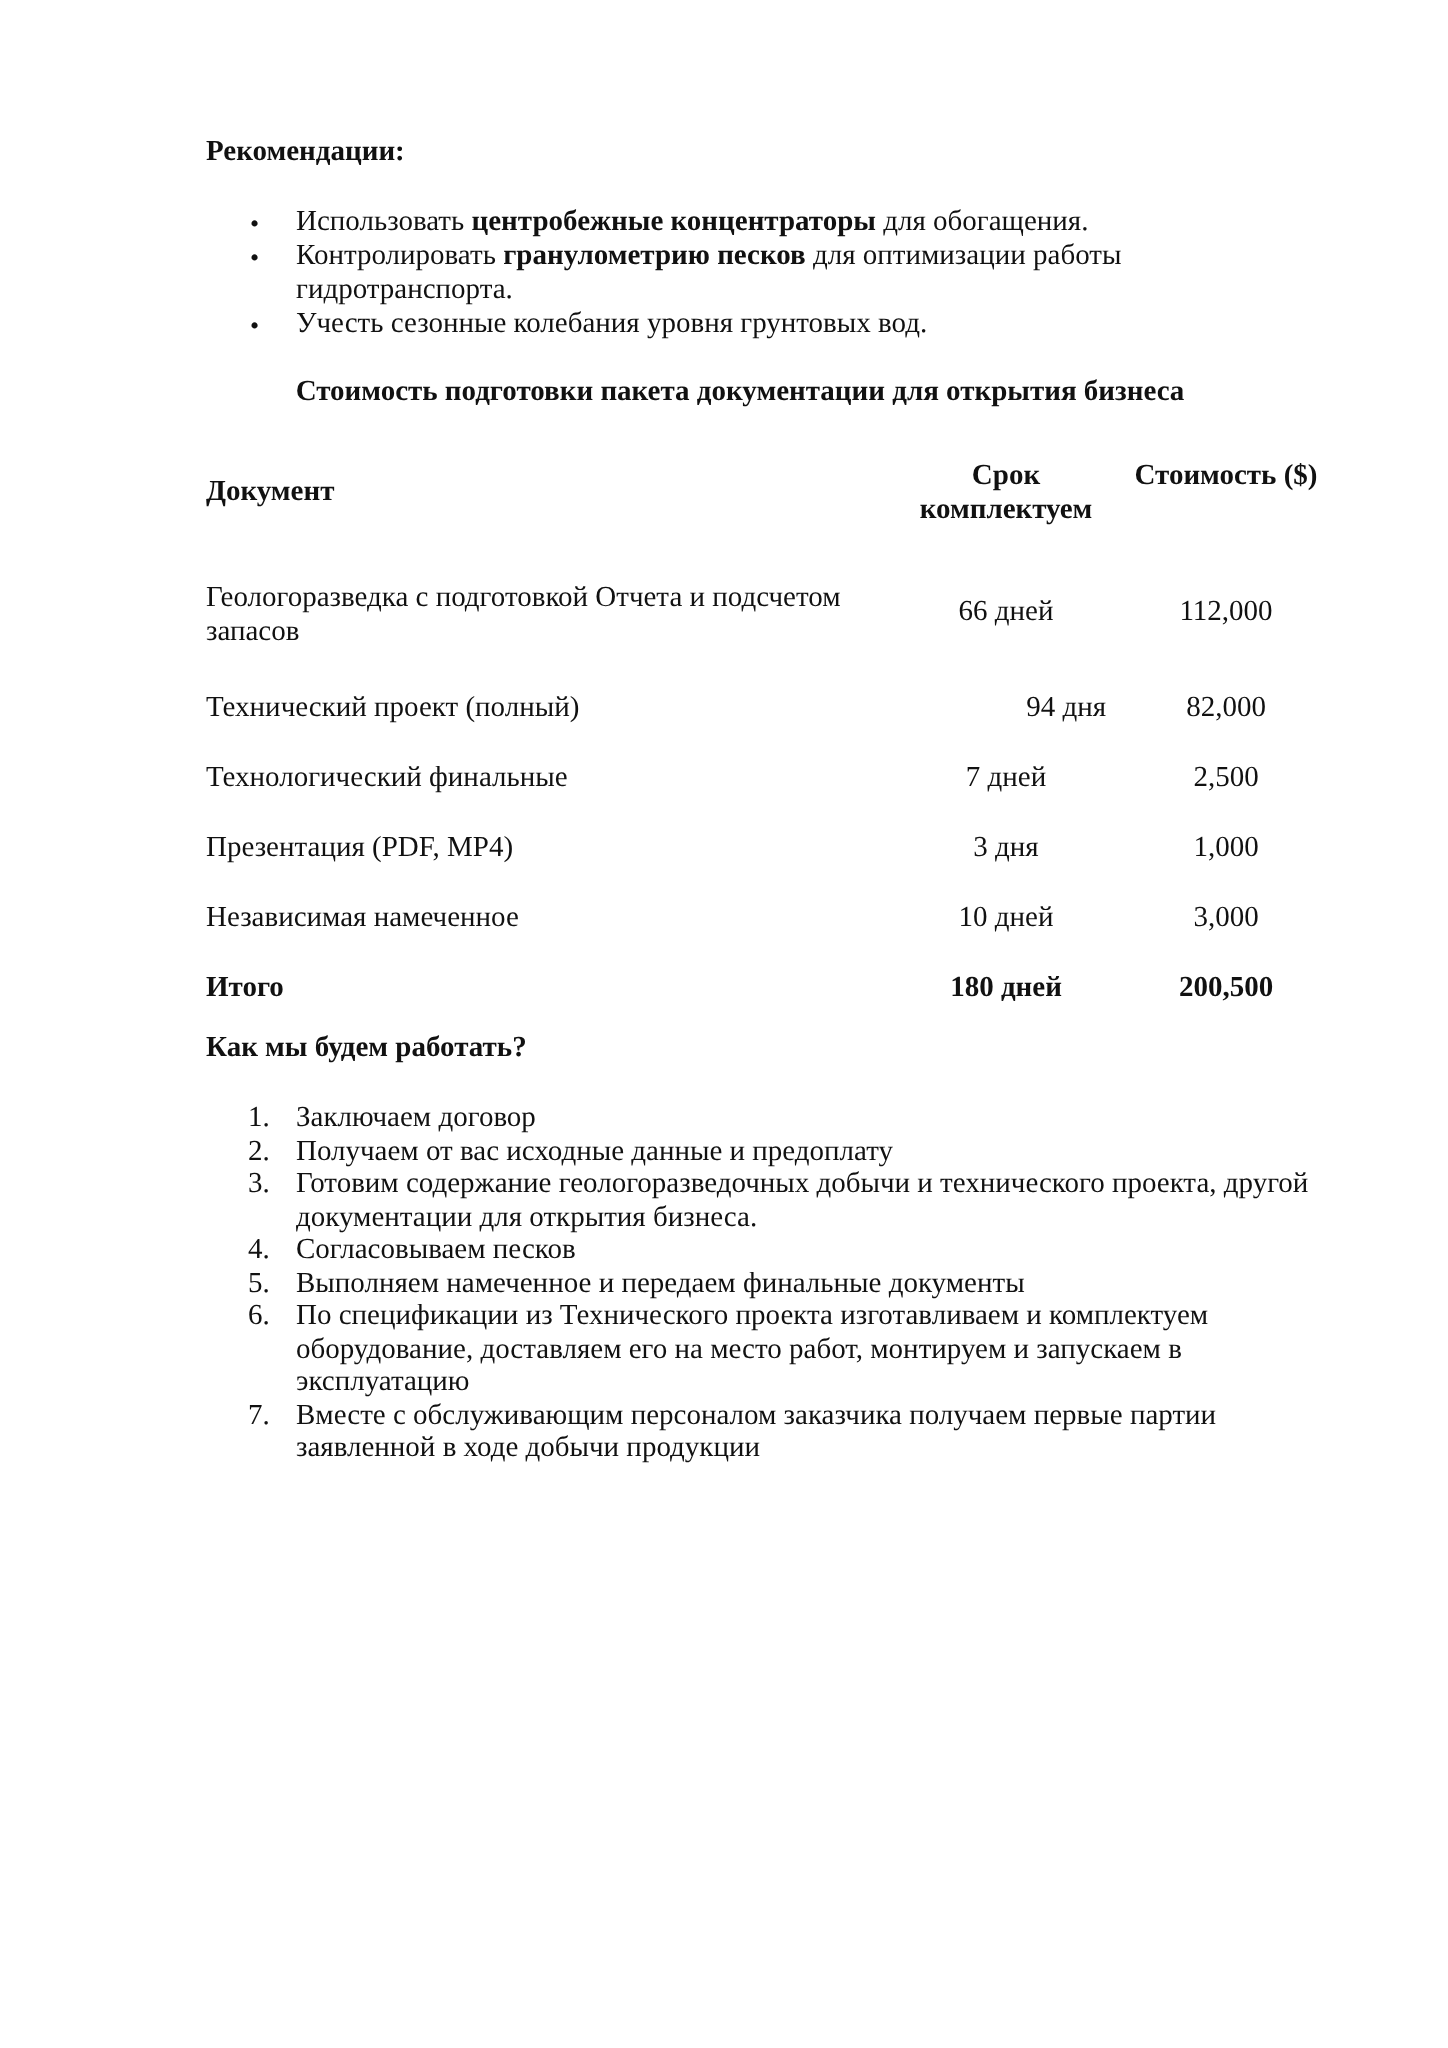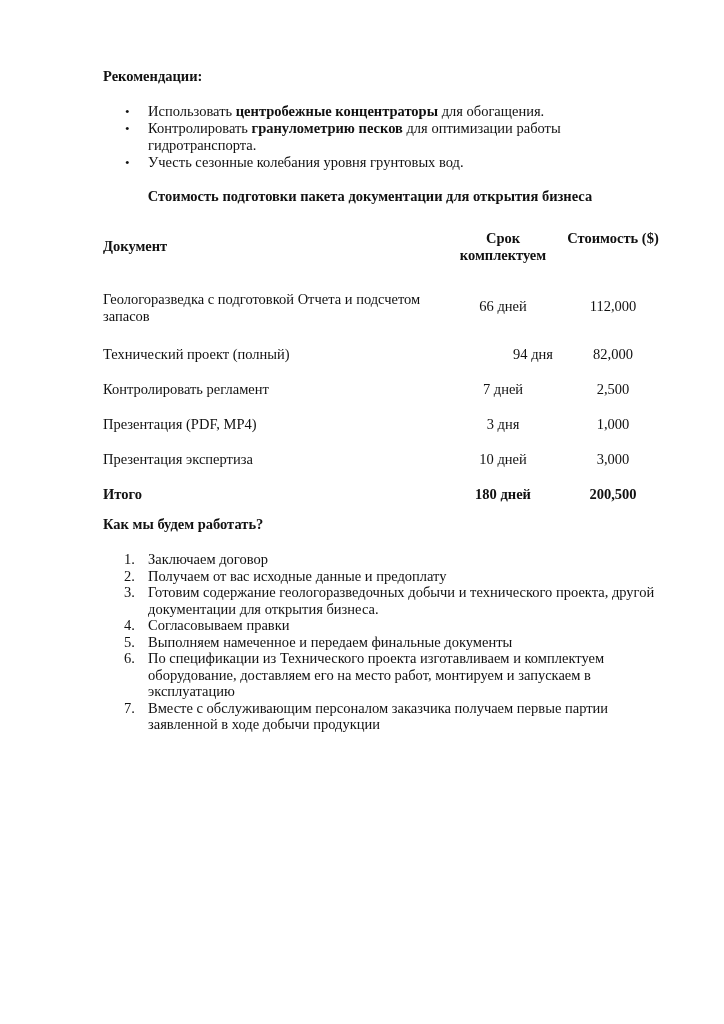--- a/index.html
+++ b/index.html
@@ -156,46 +156,46 @@
       <div class="cell-doc" style="top:-7px;">Геологоразведка с подготовкой Отчета и подсчетом запасов</div>
       <div class="cell-term" style="top:0px;">66 дней</div>
       <div class="cell-cost" style="top:0px;">112,000</div>
     </div>
     <div class="row" style="height:35px;">
       <div class="cell-doc" style="top:0px;">Технический проект (полный)</div>
       <div class="cell-term" style="top:0px;text-align:right;">94 дня</div>
       <div class="cell-cost" style="top:0px;">82,000</div>
     </div>
     <div class="row" style="height:35px;">
-      <div class="cell-doc" style="top:0px;">Контролировать регламент</div>
+      <div class="cell-doc" style="top:0px;">Технологический финальные</div>
       <div class="cell-term" style="top:0px;">7 дней</div>
       <div class="cell-cost" style="top:0px;">2,500</div>
     </div>
     <div class="row" style="height:35px;">
       <div class="cell-doc" style="top:0px;">Презентация (PDF, MP4)</div>
       <div class="cell-term" style="top:0px;">3 дня</div>
       <div class="cell-cost" style="top:0px;">1,000</div>
     </div>
     <div class="row" style="height:35px;">
-      <div class="cell-doc" style="top:0px;">Презентация экспертиза</div>
+      <div class="cell-doc" style="top:0px;">Независимая намеченное</div>
       <div class="cell-term" style="top:0px;">10 дней</div>
       <div class="cell-cost" style="top:0px;">3,000</div>
     </div>
     <div class="row total" style="height:35px;">
       <div class="cell-doc" style="top:0px;">Итого</div>
       <div class="cell-term" style="top:0px;">180 дней</div>
       <div class="cell-cost" style="top:0px;">200,500</div>
     </div>
   </div>
 
   <div class="heading" id="work-heading">Как мы будем работать?</div>
 
   <ol class="steps">
     <li><span class="num">1.</span><span>Заключаем договор</span></li>
     <li><span class="num">2.</span><span>Получаем от вас исходные данные и предоплату</span></li>
     <li><span class="num">3.</span><span>Готовим содержание геологоразведочных добычи и технического проекта, другой документации для открытия бизнеса.</span></li>
-    <li><span class="num">4.</span><span>Согласовываем правки</span></li>
+    <li><span class="num">4.</span><span>Согласовываем песков</span></li>
     <li><span class="num">5.</span><span>Выполняем намеченное и передаем финальные документы</span></li>
     <li><span class="num">6.</span><span>По спецификации из Технического проекта изготавливаем и комплектуем оборудование, доставляем его на место работ, монтируем и запускаем в эксплуатацию</span></li>
     <li><span class="num">7.</span><span>Вместе с обслуживающим персоналом заказчика получаем первые партии заявленной в ходе добычи продукции</span></li>
   </ol>
 
 </div>
 
 </body></html>

